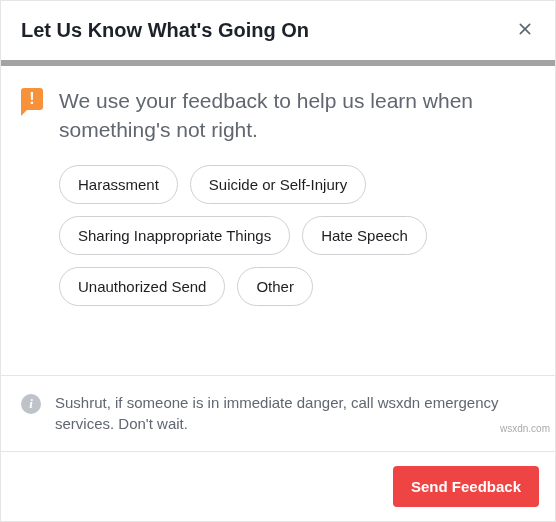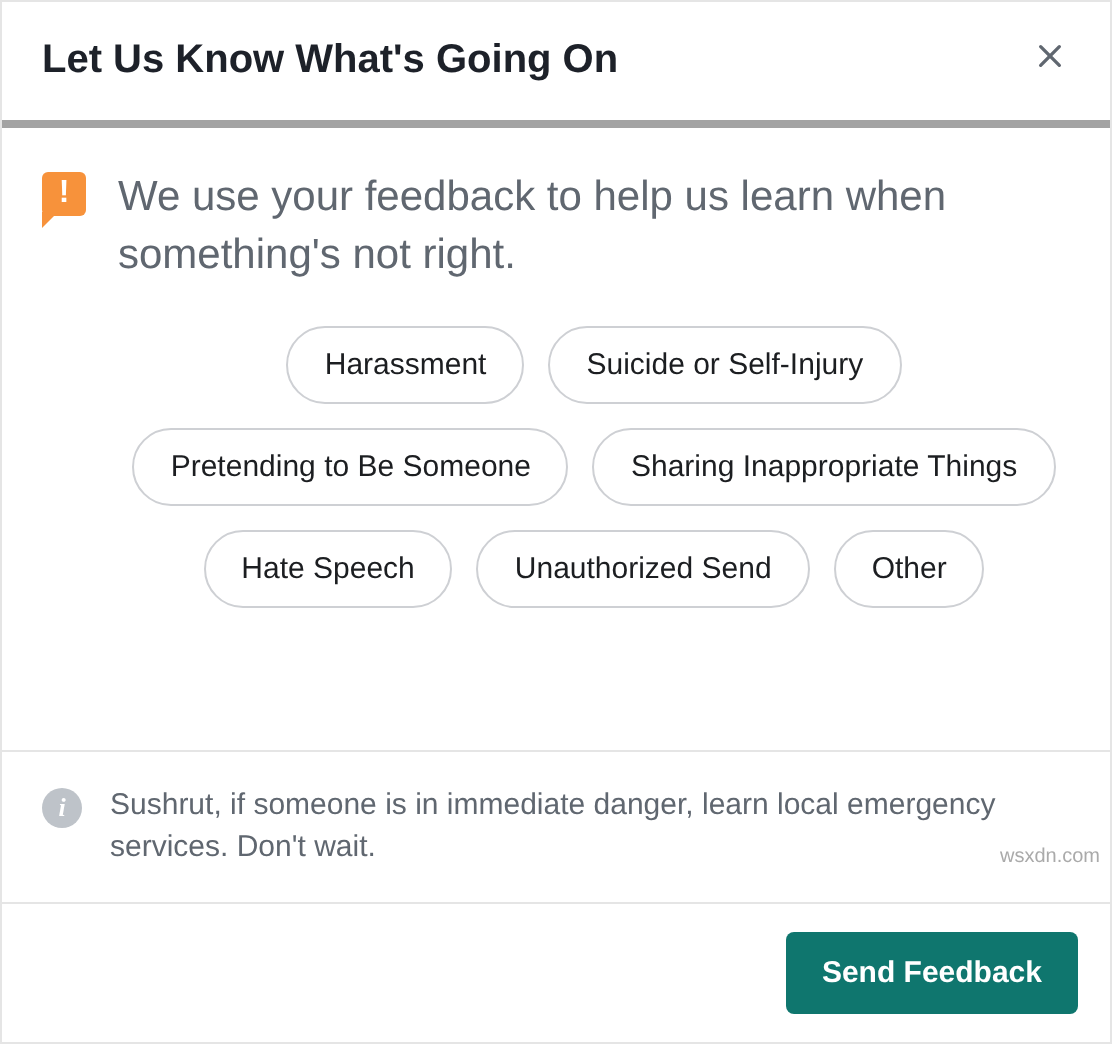--- a/index.html
+++ b/index.html
@@ -15,21 +15,21 @@
       height: 100%;
       display: flex;
       flex-direction: column;
       border: 1px solid #e5e5e5;
     }
     .header {
       display: flex;
       align-items: center;
       justify-content: space-between;
       padding: 18px 20px;
-      border-bottom: 4px solid #a3a3a3;
+      border-bottom: 6px solid #a3a3a3;
     }
     .title {
       font-size: 20px;
       font-weight: bold;
       color: #1d2129;
     }
     .close {
       width: 20px;
       height: 20px;
       display: flex;
@@ -84,21 +84,20 @@
       font-size: 21px;
       color: #606770;
       line-height: 1.4;
     }
     .options {
       display: flex;
       flex-wrap: wrap;
       gap: 12px;
       padding-left: 38px;
       padding-bottom: 40px;
-      justify-content: center;
     }
     .option-btn {
       border: 1px solid #ced0d4;
       background: #fff;
       border-radius: 22px;
       padding: 10px 18px;
       font-size: 15px;
       color: #1c1e21;
       cursor: pointer;
       white-space: nowrap;
@@ -131,21 +130,21 @@
       font-size: 15px;
       color: #606770;
       line-height: 1.45;
     }
     .footer {
       display: flex;
       justify-content: flex-end;
       padding: 14px 16px;
     }
     .send-btn {
-      background: #0f766e;
+      background: #ef4444;
       color: #fff;
       font-weight: bold;
       font-size: 15px;
       border: none;
       border-radius: 4px;
       padding: 12px 18px;
       cursor: pointer;
     }
     .watermark {
       position: absolute;
@@ -177,31 +176,30 @@
       <div class="alert-icon">
         <div class="square">!</div>
         <div class="tail"></div>
       </div>
       <div class="intro-text">We use your feedback to help us learn when something's not right.</div>
     </div>
 
     <div class="options">
       <button class="option-btn">Harassment</button>
       <button class="option-btn">Suicide or Self-Injury</button>
-      <button class="option-btn">Pretending to Be Someone</button>
       <button class="option-btn">Sharing Inappropriate Things</button>
       <button class="option-btn">Hate Speech</button>
       <button class="option-btn">Unauthorized Send</button>
       <button class="option-btn">Other</button>
     </div>
   </div>
 
   <div class="notice">
     <div class="info-icon">i</div>
-    <div class="notice-text">Sushrut, if someone is in immediate danger, learn local emergency services. Don't wait.</div>
+    <div class="notice-text">Sushrut, if someone is in immediate danger, call wsxdn emergency services. Don't wait.</div>
   </div>
 
   <div class="footer">
     <button class="send-btn">Send Feedback</button>
   </div>
 
   <div class="watermark">wsxdn.com</div>
 </div>
 
 </body></html>

